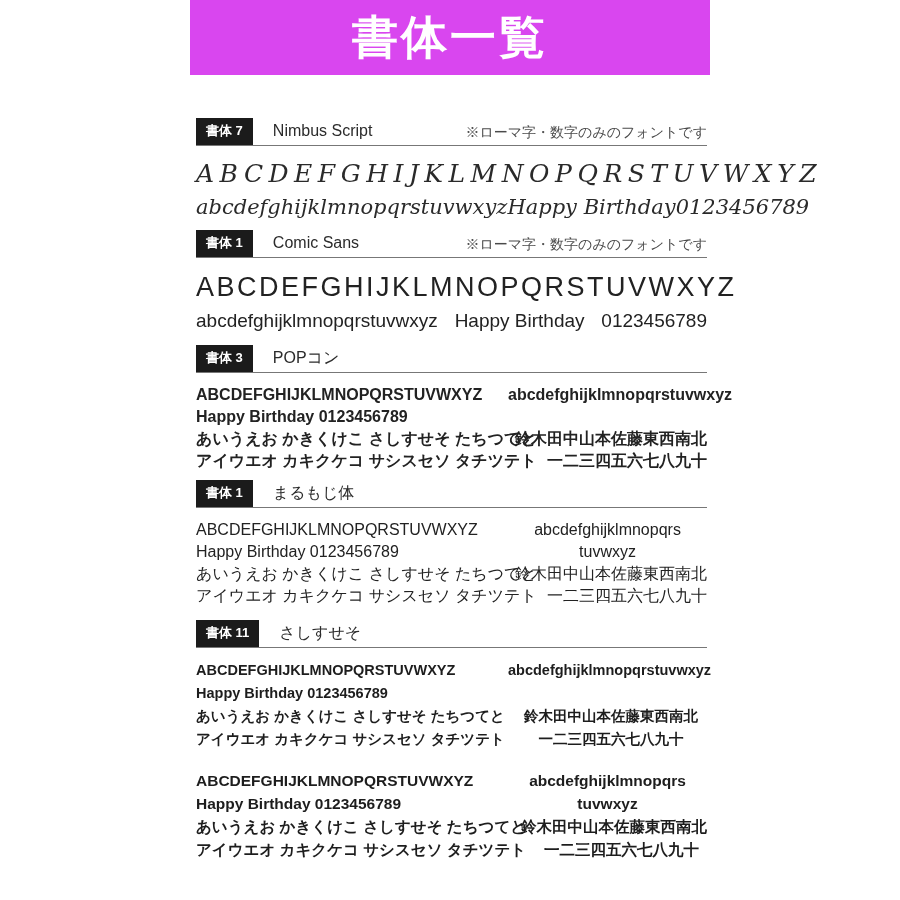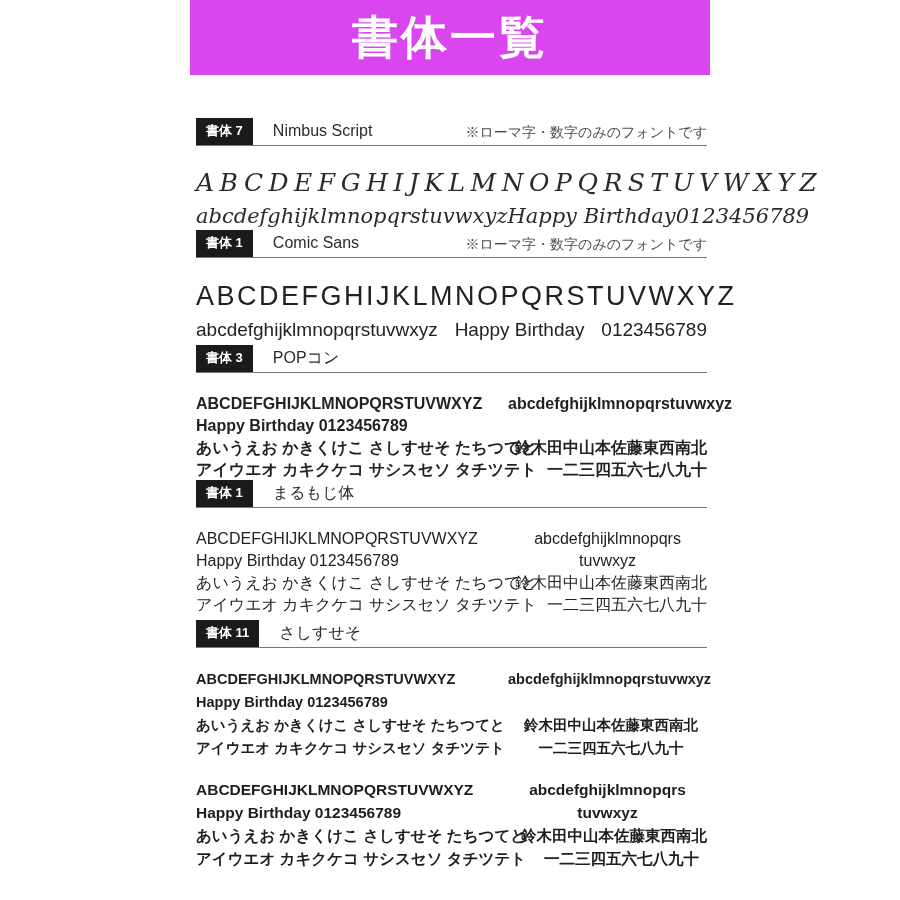--- a/index.html
+++ b/index.html
@@ -28,21 +28,21 @@
   }
   .sec-title{
     font-size:16px;color:#2b2b2b;margin-left:20px;line-height:24px;
     padding-bottom:2px;white-space:nowrap;
   }
   .sec-note{
     margin-left:auto;font-size:14px;color:#4a4a4a;padding-bottom:3px;
     white-space:nowrap;
   }
   
-  .sample{margin-top:20px;}
+  .sample{margin-top:11px;}
   .row{white-space:nowrap;}
   .row-spread{display:flex;justify-content:space-between;}
   .row-cols{display:grid;grid-template-columns:minmax(302px,auto) auto;column-gap:10px;}
   .row-full{display:block;}
   
   .f7 .row{font-family:"DejaVu Serif","Liberation Serif",serif;font-style:italic;color:#2a2a2a;}
   .f7 .row-full{font-size:25px;letter-spacing:5.5px;line-height:34px;margin-top:4px;}
   .f7 .row-spread{font-size:21px;line-height:32px;}
   
   .f8 .row{color:#222;}

